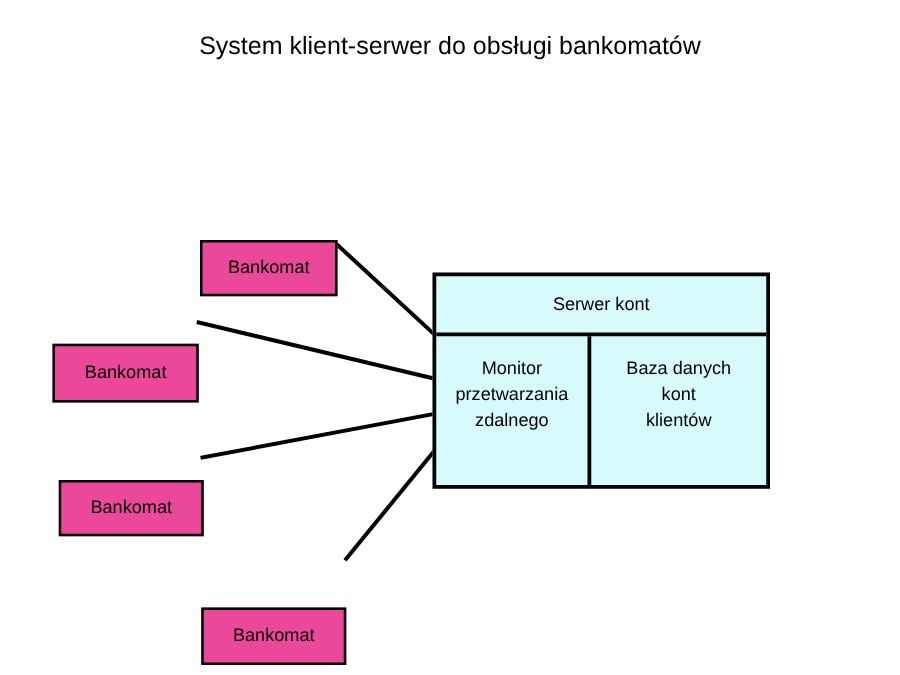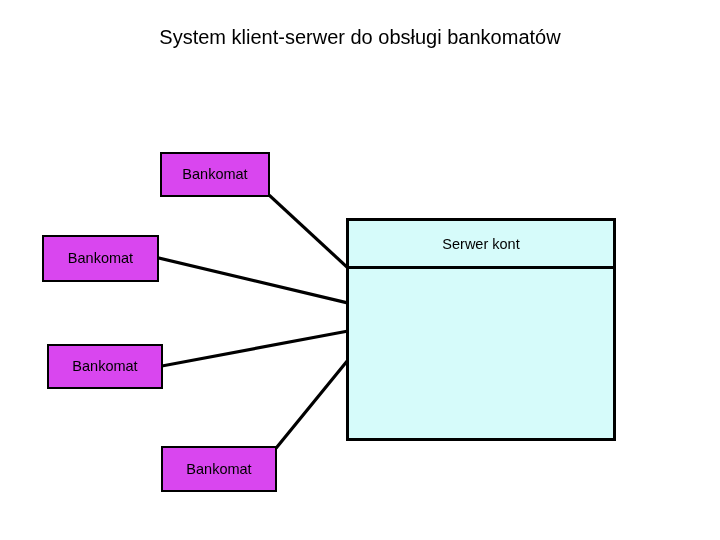--- a/index.html
+++ b/index.html
@@ -47,32 +47,33 @@
     border: 2px solid #000000;
     display: flex;
     align-items: center;
     justify-content: center;
     font-size: 14.5px;
     color: #000000;
     text-align: center;
     line-height: 1.3;
   }
   .atm {
-    background: #d946ef;
+    background: #ec4899;
+    margin-top: 40px;
   }
   
   #server-panel {
     position: absolute;
     box-sizing: border-box;
     border: 3px solid #000000;
     background: #d6fbfa;
     left: 346px;
     top: 218px;
     width: 270px;
-    height: 223px;
+    height: 173px;
     display: flex;
     flex-direction: column;
   }
   #server-title {
     box-sizing: border-box;
     height: 48px;
     flex: 0 0 48px;
     border-bottom: 3px solid #000000;
     display: flex;
     align-items: center;
@@ -132,15 +133,23 @@
   <div class="node atm" style="left:47px; top:344px; width:116px; height:45px;">
     <span>Bankomat</span>
   </div>
 
   <div class="node atm" style="left:161px; top:446px; width:116px; height:46px;">
     <span>Bankomat</span>
   </div>
 
   <div id="server-panel">
     <div id="server-title">Serwer kont</div>
+    <div id="server-body">
+      <div class="compartment" id="compartment-monitor">Monitor
+przetwarzania
+zdalnego</div>
+      <div class="compartment" id="compartment-database">Baza danych
+kont
+klientów</div>
+    </div>
   </div>
 
 </div>
 
 </body></html>

